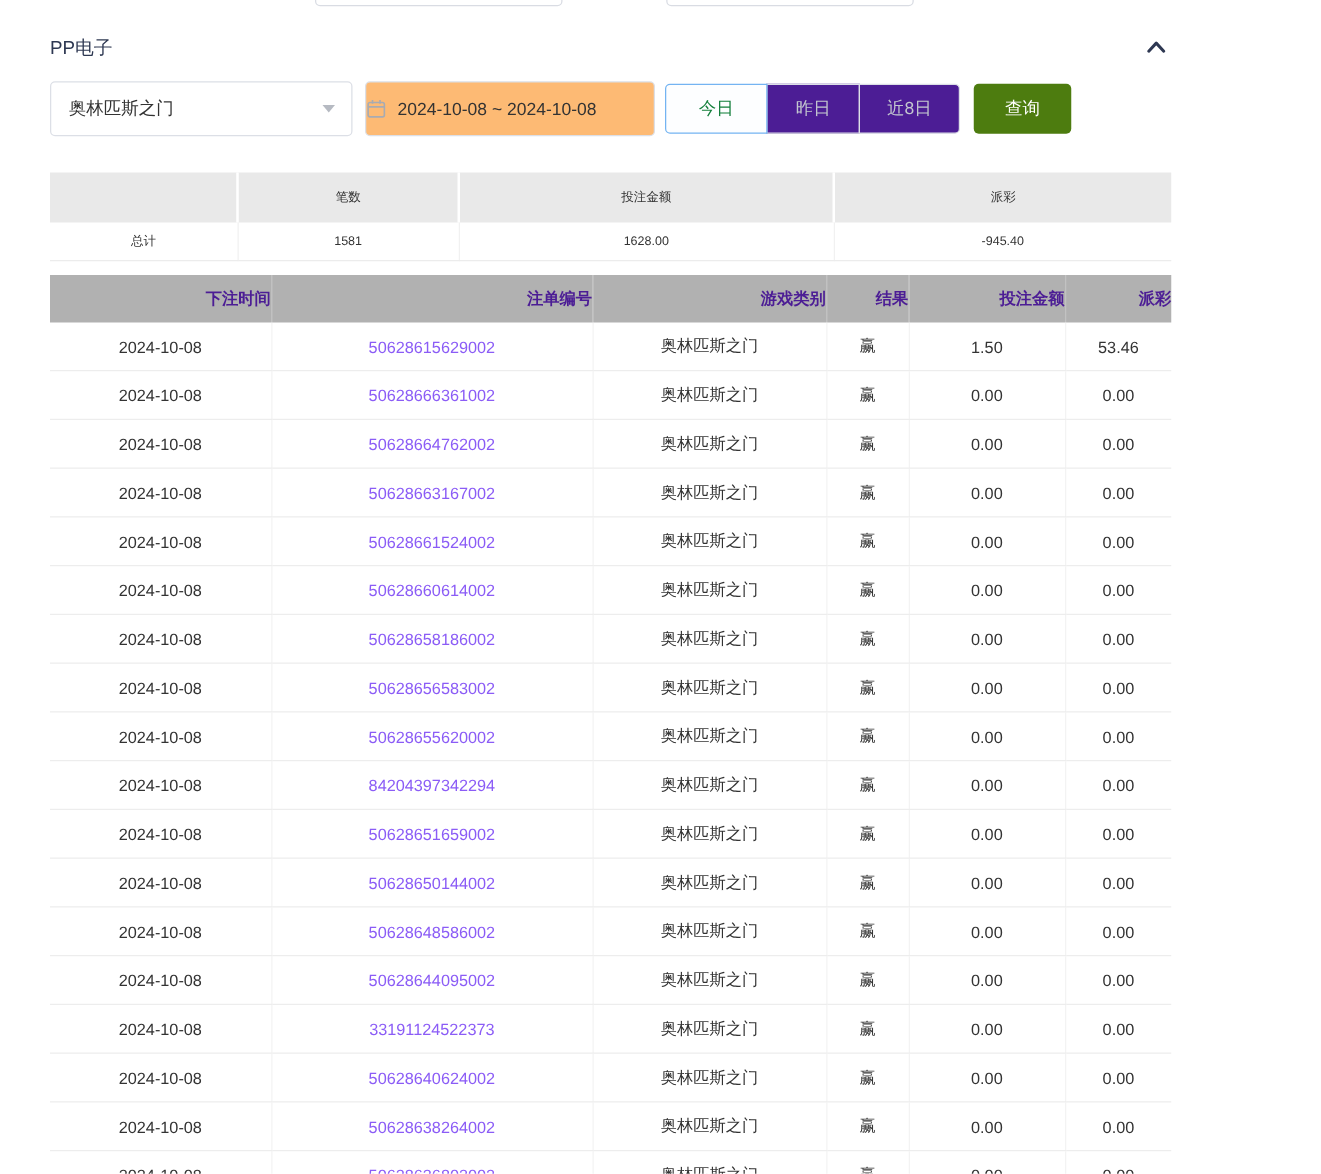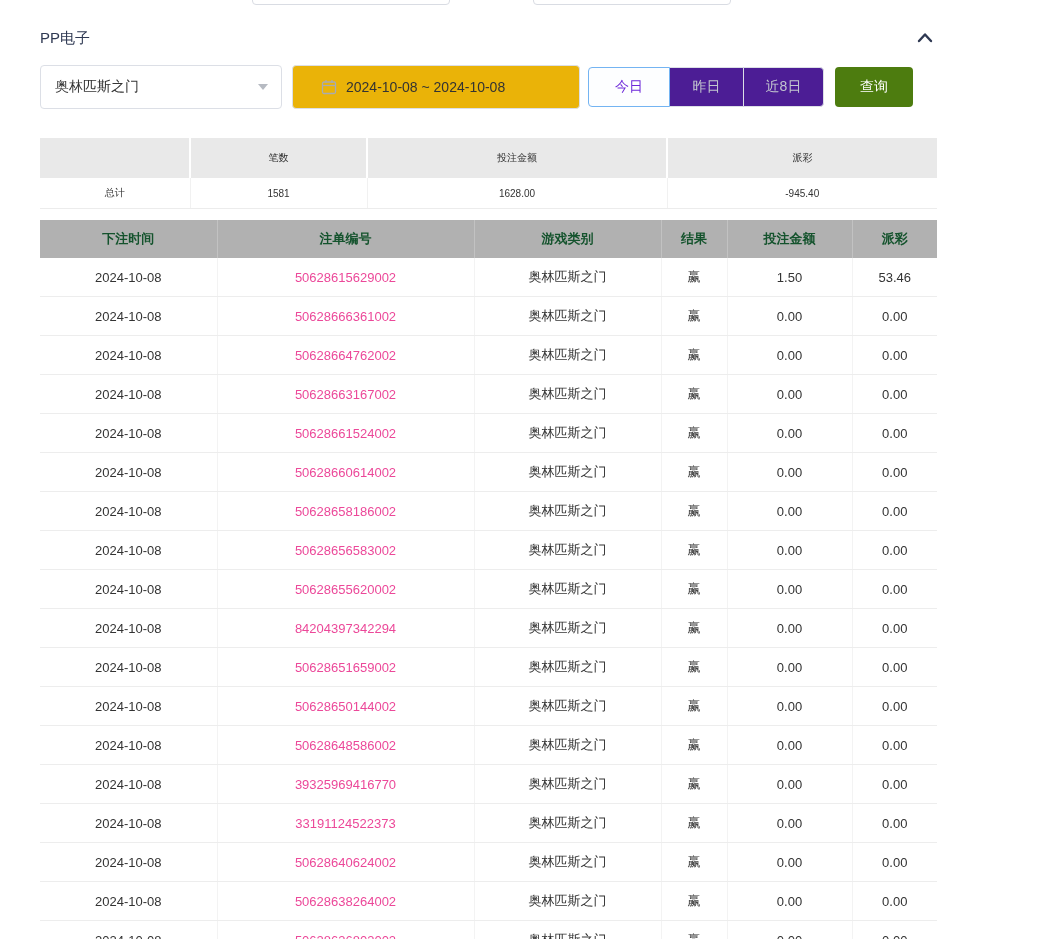--- a/index.html
+++ b/index.html
@@ -16,52 +16,52 @@
   .section-header{position:absolute;left:40px;top:26px;width:897px;height:24px;
     display:flex;align-items:center;justify-content:space-between}
   .section-title{font-size:15px;font-weight:normal;color:#2e3852}
   .collapse-btn{width:24px;height:24px;display:flex;align-items:center;justify-content:center;cursor:pointer}
 
   .filter-row{position:absolute;left:40px;top:66px;width:897px;height:42px;display:flex;align-items:center}
   .select-box{width:200px;height:42px;border:1px solid #dcdfe6;border-radius:4px;background:#fff;
     display:flex;align-items:center;padding:0 26px 0 14px;font-size:14px;color:#333;position:relative;cursor:pointer}
   .select-caret{position:absolute;right:13px;top:50%;margin-top:-3px;width:0;height:0;
     border-left:5px solid transparent;border-right:5px solid transparent;border-top:6px solid #b6bac2}
-  .date-box{width:230px;height:42px;border:1px solid #dcdfe6;border-radius:4px;background:#eab308;
-    display:flex;align-items:center;padding:0 28px;font-size:14px;color:#333;margin-left:10px;cursor:pointer}
+  .date-box{width:230px;height:42px;border:1px solid #dcdfe6;border-radius:4px;background:#fdba74;
+    display:flex;align-items:center;padding:0 0;font-size:14px;color:#333;margin-left:10px;cursor:pointer}
   .date-box svg{margin-right:9px;flex:none}
 
   .btn-group{display:flex;margin-left:8px;height:40px}
   .qbtn{height:40px;border:1px solid #dcdfe6;background:#4c1d95;color:#c3c7cf;font-size:14px;cursor:pointer;
     font-family:inherit;padding:0}
   .qbtn.b0{width:82px;border-radius:4px 0 0 4px}
   .qbtn.b1{width:75px;margin-left:-1px}
   .qbtn.b2{width:81px;margin-left:-1px;border-radius:0 4px 4px 0}
-  .qbtn.active{border-color:#74b4f2;color:#6d28d9;background:#fdfeff;position:relative;z-index:2}
+  .qbtn.active{border-color:#74b4f2;color:#15803d;background:#fdfeff;position:relative;z-index:2}
   .search-btn{margin-left:11px;width:78px;height:40px;border:none;border-radius:4px;
     background:#4d7c0f;color:#fff;font-size:14px;cursor:pointer;font-family:inherit}
 
   table{border-collapse:collapse;table-layout:fixed}
   .summary-table{position:absolute;left:40px;top:138px;width:897px;font-size:10px}
   .summary-table th{height:40px;background:#e9e9e9;font-weight:normal;color:#333;text-align:center;
     border-right:2px solid #fff;padding:0}
   .summary-table th:last-child{border-right:none}
   .summary-table td{height:30px;text-align:center;color:#333;border-bottom:1px solid #ececec;
     border-right:1px solid #f1f1f1;padding:0}
   .summary-table td:last-child{border-right:none}
   .payout-neg{color:#f05555}
 
   .detail-table{position:absolute;left:40px;top:220px;width:897px;font-size:13px}
-  .detail-table th{height:38px;background:#b1b1b1;color:#14532d;font-weight:bold;text-align:center;
+  .detail-table th{height:38px;background:#b1b1b1;color:#4c1d95;font-weight:bold;text-align:right;
     border-right:1px solid #c2c2c2;padding:0}
   .detail-table th:last-child{border-right:none}
   .detail-table td{height:38px;text-align:center;color:#333;border-bottom:1px solid #ededed;
     border-right:1px solid #f3f3f3;padding:0;white-space:nowrap;overflow:hidden}
   .detail-table td:last-child{border-right:none}
-  .detail-table td:nth-child(2){color:#ec4899}
+  .detail-table td:nth-child(2){color:#8b5cf6}
 </style>
 </head>
 <body>
 
 <div class="cutoff left"></div>
 <div class="cutoff right"></div>
 
 <div class="section-header">
   <div class="section-title">PP电子</div>
   <div class="collapse-btn">
@@ -240,21 +240,21 @@
       <tr>
         <td>2024-10-08</td>
         <td>50628648586002</td>
         <td>奥林匹斯之门</td>
         <td>赢</td>
         <td>0.00</td>
         <td>0.00</td>
       </tr>
       <tr>
         <td>2024-10-08</td>
-        <td>39325969416770</td>
+        <td>50628644095002</td>
         <td>奥林匹斯之门</td>
         <td>赢</td>
         <td>0.00</td>
         <td>0.00</td>
       </tr>
       <tr>
         <td>2024-10-08</td>
         <td>33191124522373</td>
         <td>奥林匹斯之门</td>
         <td>赢</td>

